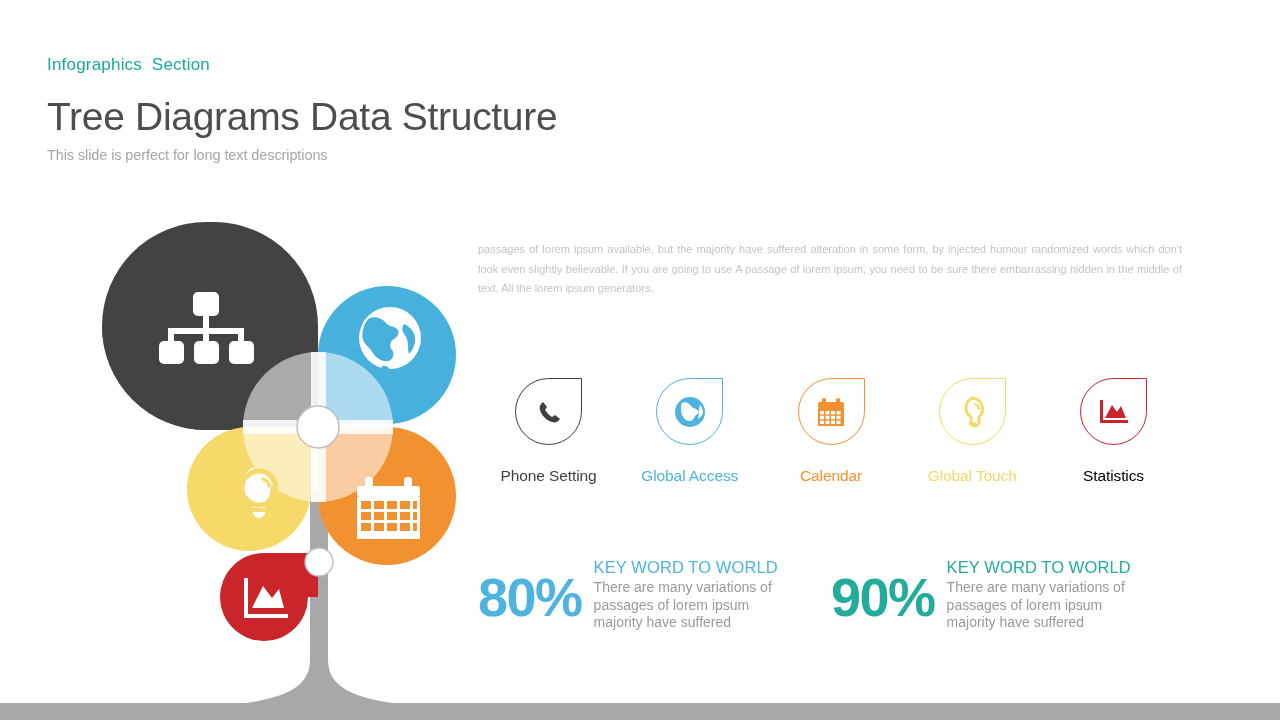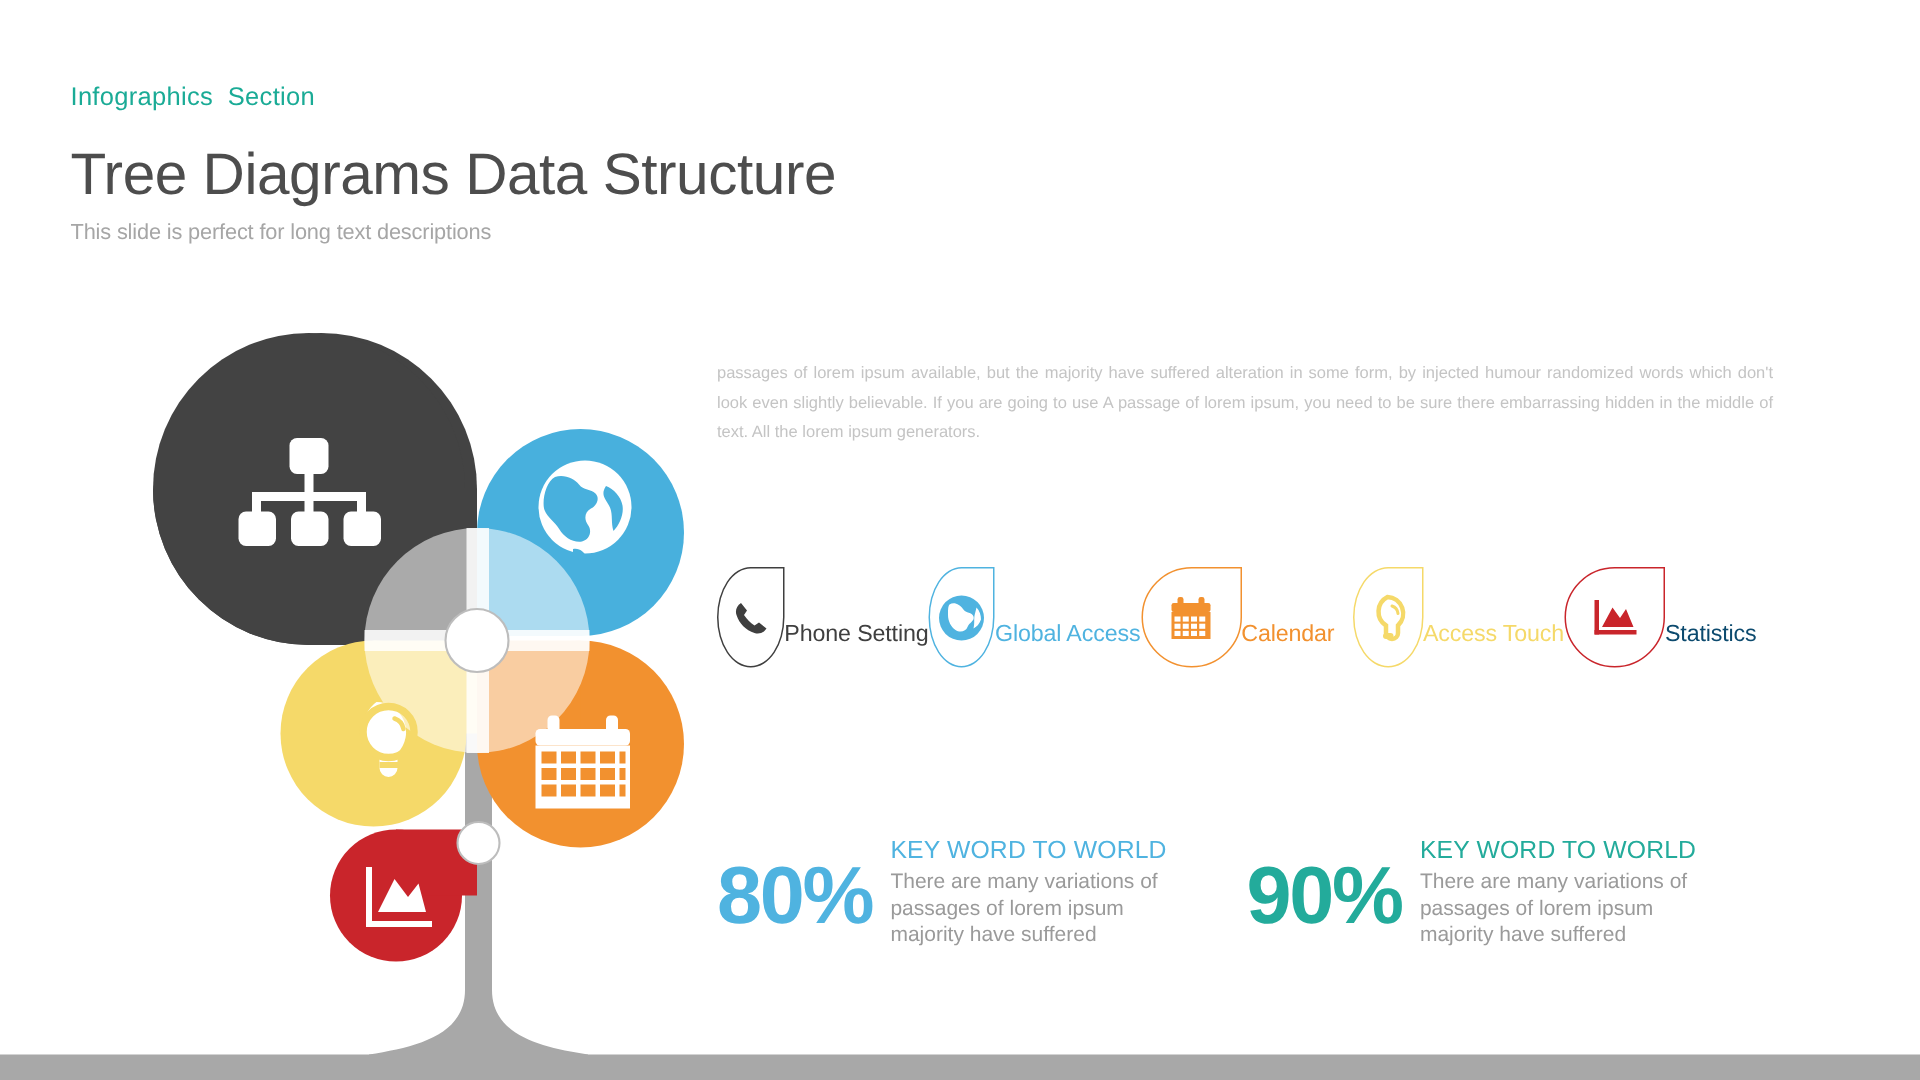--- a/index.html
+++ b/index.html
@@ -71,21 +71,21 @@
   .icon-row {
     position: absolute;
     left: 478px; top: 378px;
     width: 706px;
     display: flex;
     justify-content: space-between;
   }
   .icon-cell {
     width: 141px;
     display: flex;
-    flex-direction: row;
+    flex-direction: column;
     align-items: center;
   }
   .icon-drop {
     width: 67px; height: 67px;
     box-sizing: border-box;
     border: 1.6px solid currentColor;
     border-radius: 50% 0 50% 50%;
     display: flex;
     align-items: center;
     justify-content: center;
@@ -294,32 +294,32 @@
   </div>
 
   <div class="icon-cell">
     <div class="icon-drop" style="color:#f5d969">
       <svg width="30" height="32" viewBox="0 0 30 32">
         <path d="M15 2 a11 11 0 0 1 7 19 l0 5 a4 4 0 0 1 -8 0 l0 -5 A11 11 0 0 1 15 2 Z" fill="none" stroke="#f5d969" stroke-width="3"></path>
         <path d="M18 8 a6 6 0 0 1 4 5" fill="none" stroke="#f5d969" stroke-width="2" stroke-linecap="round"></path>
         <rect x="12" y="26" width="7" height="4" rx="2" fill="#f5d969"></rect>
       </svg>
     </div>
-    <div class="icon-label" style="color:#f5d969">Access Touch</div>
+    <div class="icon-label" style="color:#f5d969">Global Touch</div>
   </div>
 
   <div class="icon-cell">
     <div class="icon-drop" style="color:#c9252b">
       <svg width="34" height="30" viewBox="0 0 34 30">
         <rect x="3" y="3" width="3" height="23" fill="#c9252b"></rect>
         <rect x="3" y="23" width="28" height="3" fill="#c9252b"></rect>
         <path d="M8 21 L15 8 L20 15 L24 9 L29 21 Z" fill="#c9252b"></path>
       </svg>
     </div>
-    <div class="icon-label" style="color:#0c4a6e">Statistics</div>
+    <div class="icon-label" style="color:#000000">Statistics</div>
   </div>
 
 </div>
 
 <div class="stats">
 
   <div class="stat">
     <div class="stat-num" style="color:#4fb3e0">80%</div>
     <div class="stat-text">
       <div class="stat-head" style="color:#4fb3e0">KEY WORD TO WORLD</div>

